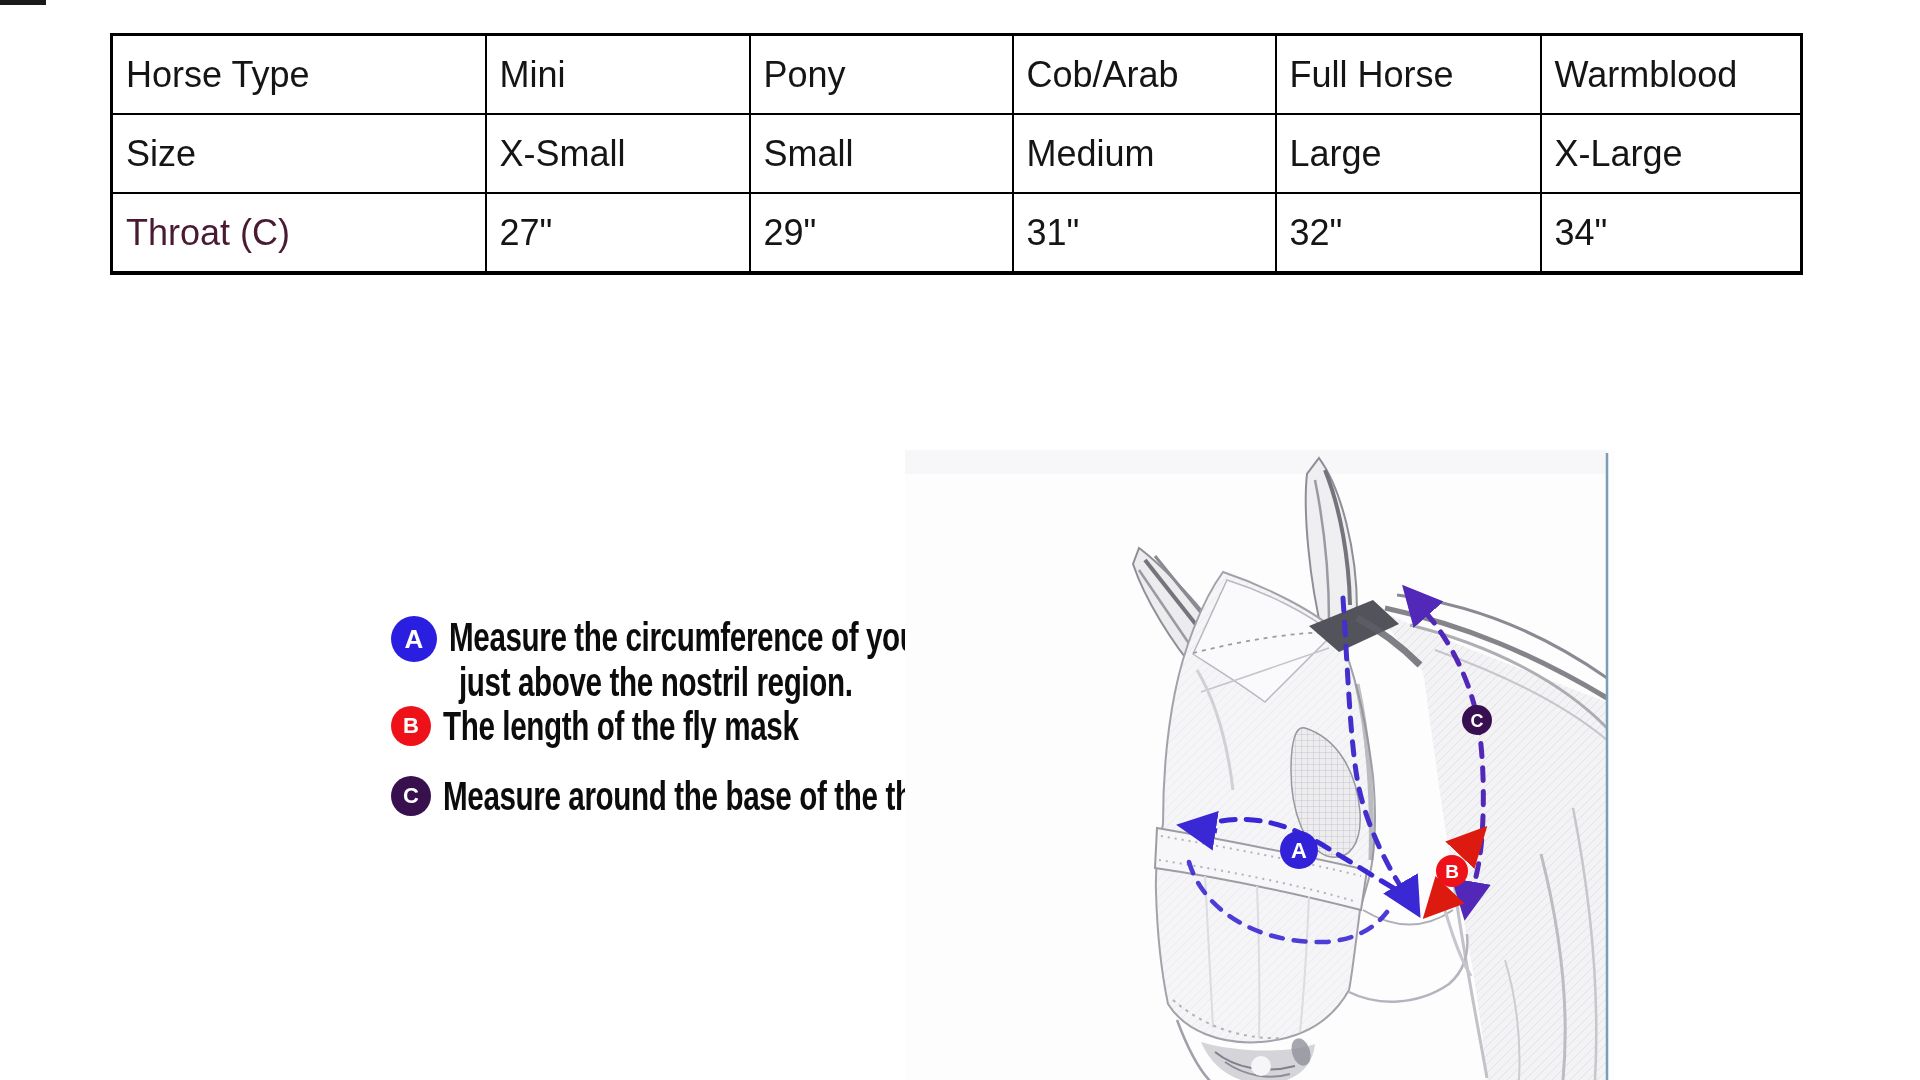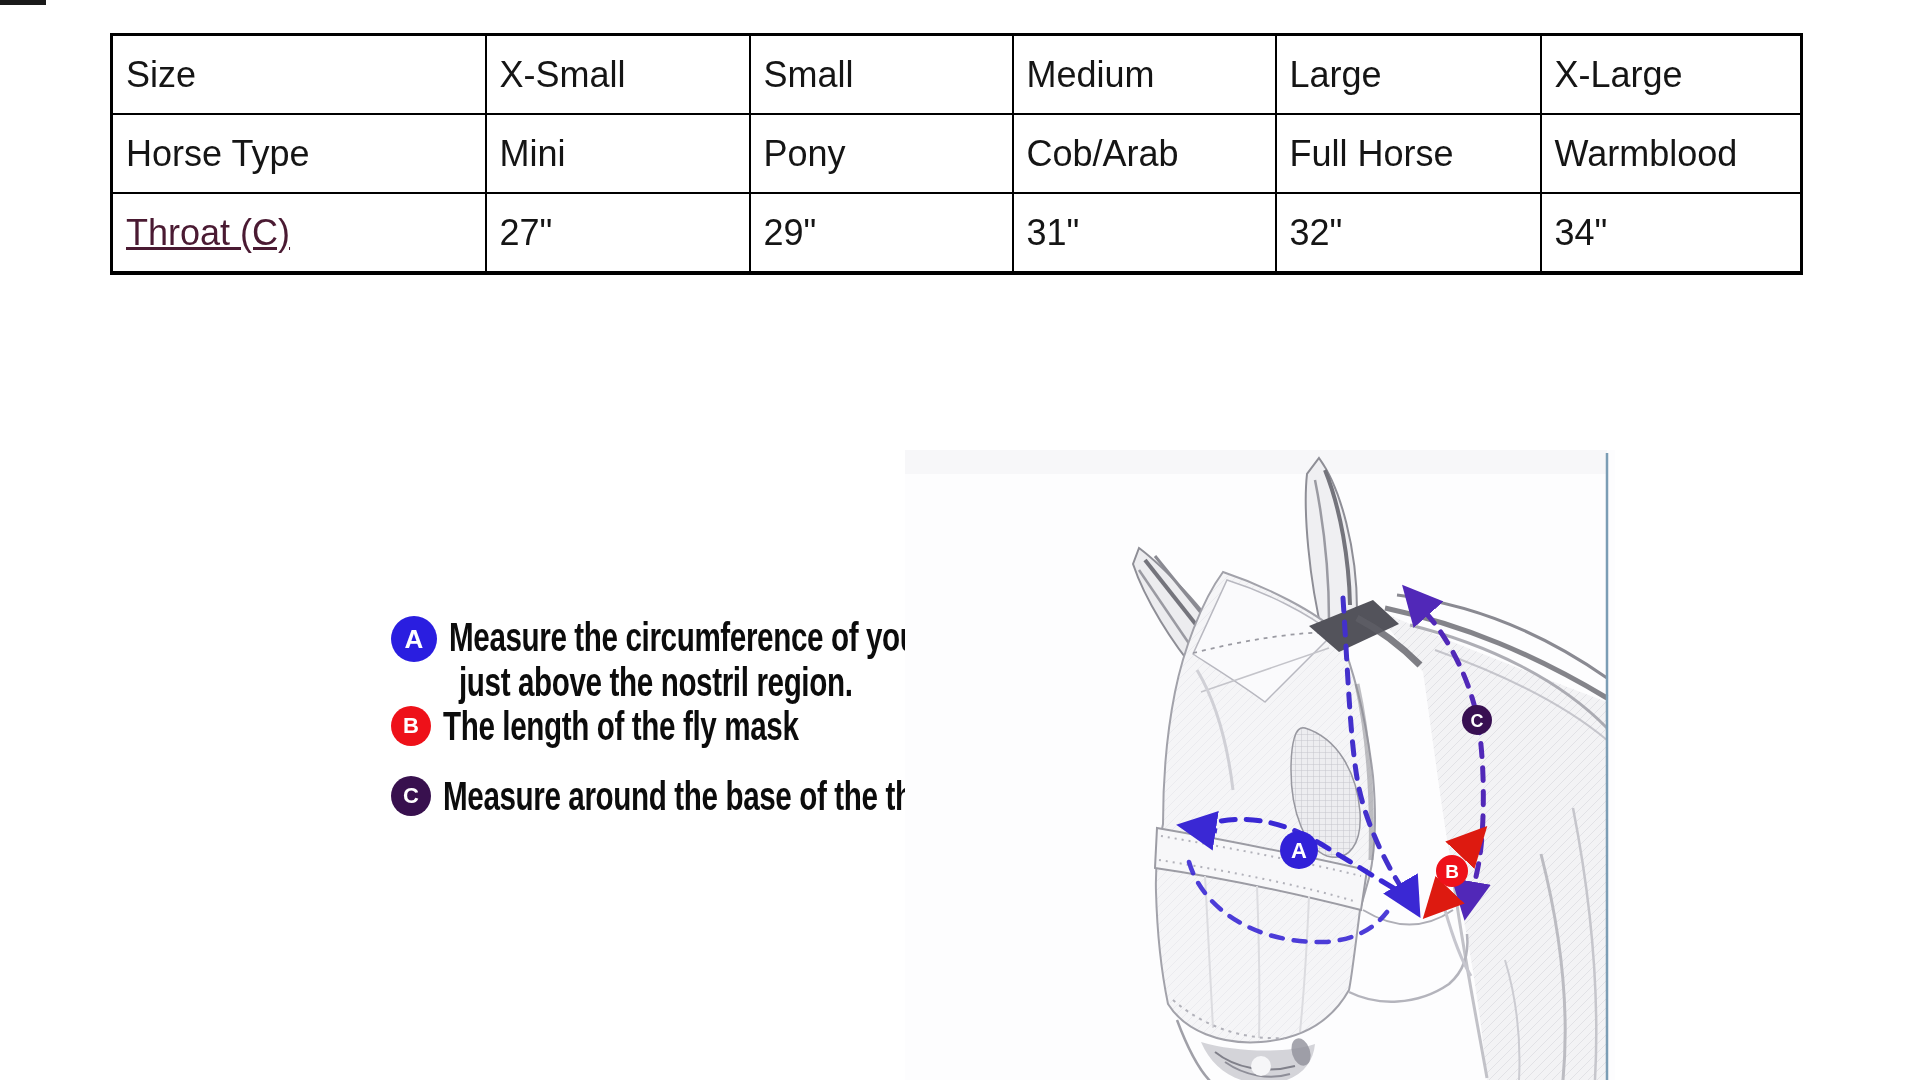--- a/index.html
+++ b/index.html
@@ -17,21 +17,21 @@
     border:3px solid #000;border-bottom-width:4px;
     background:#fff;
   }
   .sizes-table td{
     border:2px solid #000;height:77px;vertical-align:middle;
     padding:0 6px 0 13px;font-size:36px;color:#151515;background:#fff;
     white-space:nowrap;overflow:hidden;
   }
   td.c-blue{color:#1a1acc;}
   td.c-red{color:#cc1414;}
-  td.c-maroon{color:#4a1a32;text-decoration:underline;}
+  td.c-maroon{color:#4a1a32;}
 
   
   .legend-item{position:absolute;left:391px;display:flex;align-items:flex-start;gap:12px;}
   .legend-badge{
     border-radius:50%;color:#fff;font-weight:700;
     display:flex;align-items:center;justify-content:center;flex:0 0 auto;
   }
   .badge-lg{width:46px;height:46px;font-size:26px;margin-top:1px;}
   .badge-sm{width:40px;height:40px;font-size:22px;margin-top:2px;}
   .badge-a{background:#2a1ee0;}
@@ -53,34 +53,34 @@
   <colgroup>
     <col style="width:374px">
       <col style="width:264px">
       <col style="width:263px">
     <col style="width:263px">
       <col style="width:265px">
       <col style="width:261px">
   </colgroup>
   <tbody>
     <tr>
+      <td>Horse Type</td>
+      <td>Mini</td>
+      <td>Pony</td>
+      <td>Cob/Arab</td>
+      <td>Full Horse</td>
+      <td>Warmblood</td>
+    </tr>
+    <tr>
       <td>Size</td>
       <td>X-Small</td>
       <td>Small</td>
       <td>Medium</td>
       <td>Large</td>
       <td>X-Large</td>
-    </tr>
-    <tr>
-      <td>Horse Type</td>
-      <td>Mini</td>
-      <td>Pony</td>
-      <td>Cob/Arab</td>
-      <td>Full Horse</td>
-      <td>Warmblood</td>
     </tr>
     <tr>
       <td class="c-maroon">Throat (C)</td>
       <td>27"</td>
       <td>29"</td>
       <td>31"</td>
       <td>32"</td>
       <td>34"</td>
     </tr>
   </tbody>

